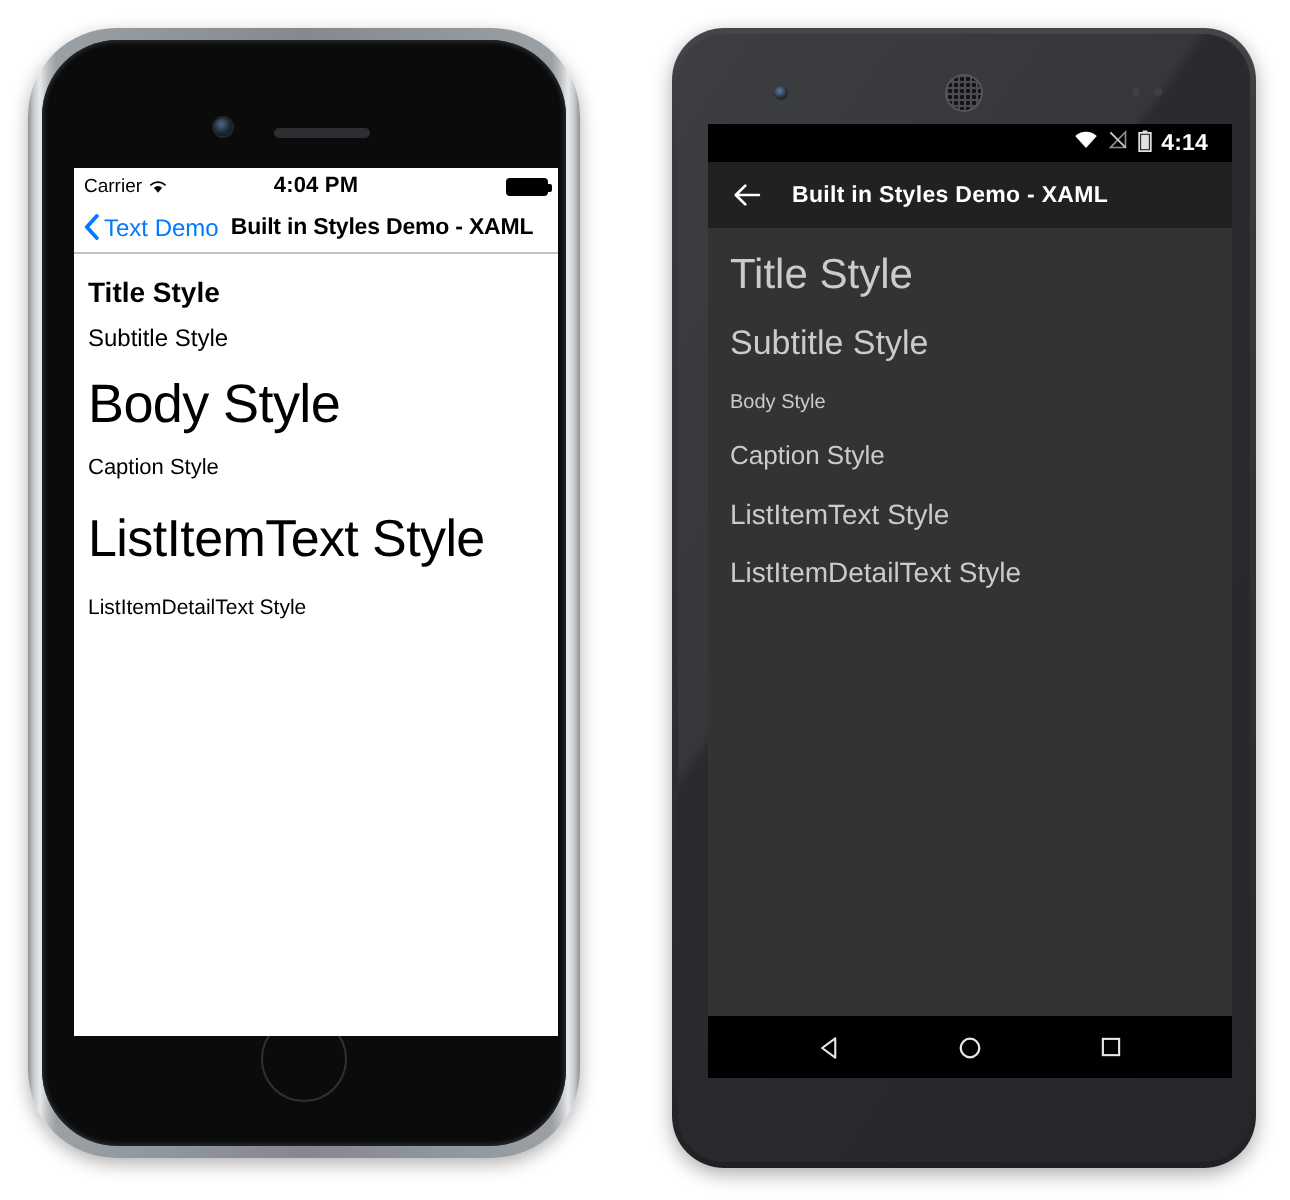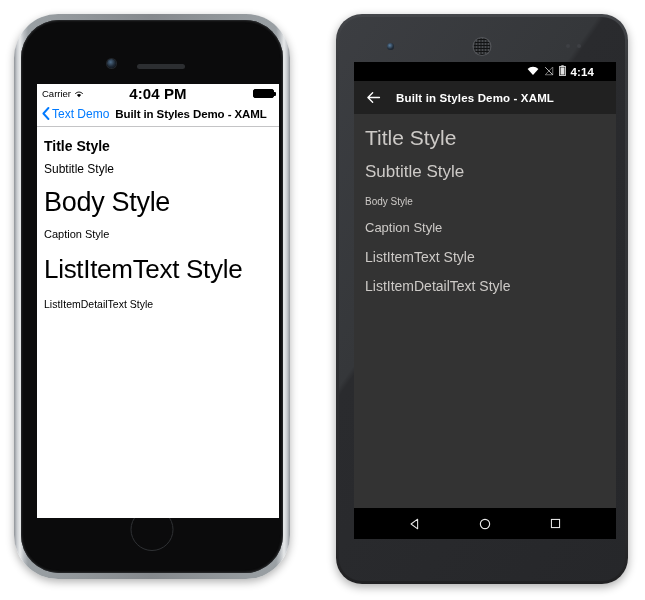--- a/index.html
+++ b/index.html
@@ -96,21 +96,21 @@
     font-size: 9.5px;
     color: #000;
     position: relative;
   }
   .ios-status .carrier { display: flex; align-items: center; gap: 3px; }
   .ios-wifi { display: inline-block; width: 10px; height: 8px; }
   .ios-time {
     position: absolute;
     left: 0; right: 0;
     text-align: center;
-    font-size: 15px;
+    font-size: 11px;
     font-weight: bold;
     letter-spacing: 0.1px;
     pointer-events: none;
   }
   .ios-batt {
     margin-left: auto;
     position: relative;
     width: 21px; height: 9px;
     border: 1px solid #000;
     border-radius: 2px;
@@ -229,21 +229,21 @@
   }
 
   
   .and-status {
     height: 19px;
     background: #000000;
     display: flex;
     align-items: center;
     justify-content: flex-end;
     gap: 5px;
-    padding-right: 22px;
+    padding-right: 12px;
     color: #ffffff;
     font-size: 11px;
   }
   .and-status .clock { font-weight: bold; font-size: 11.5px; letter-spacing: 0.1px; }
 
   
   .and-action {
     height: 33px;
     background: #212121;
     display: flex;

